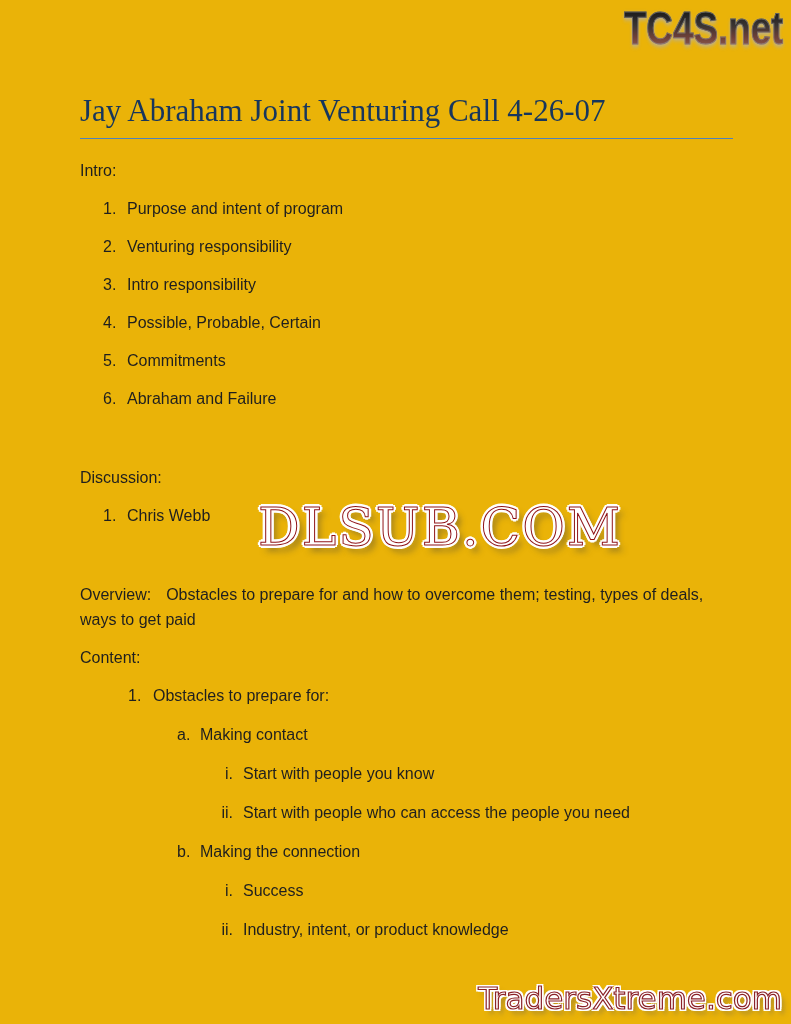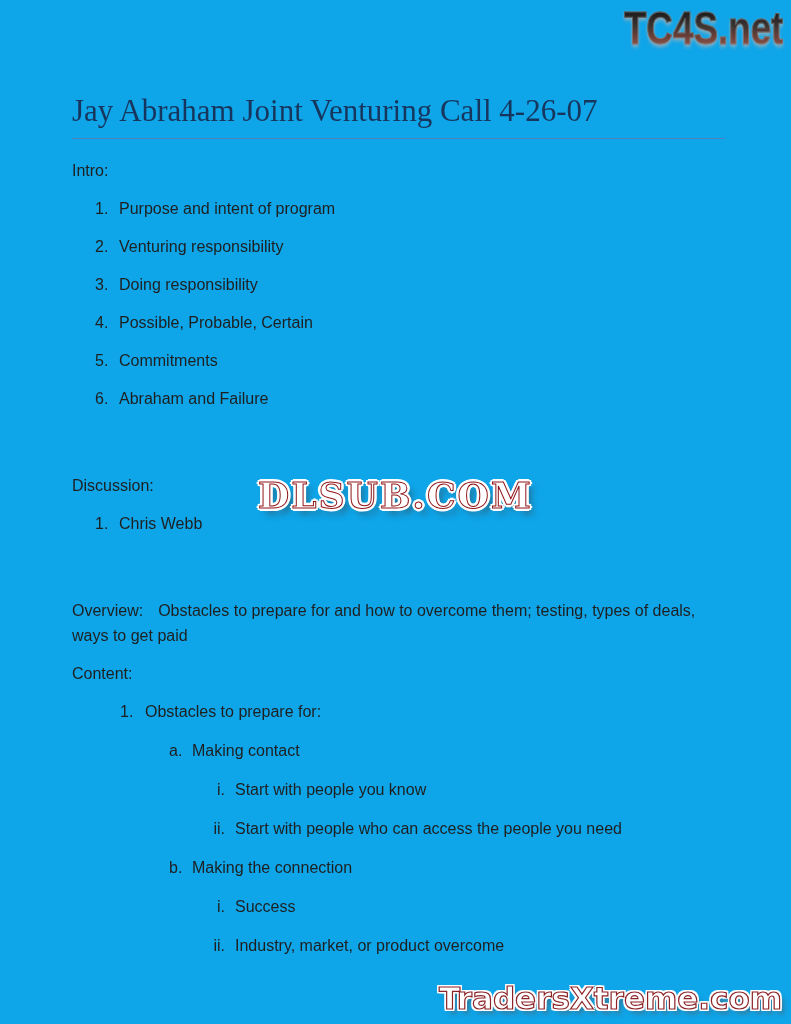--- a/index.html
+++ b/index.html
@@ -1,35 +1,35 @@
 <!DOCTYPE html>
 <html><head>
 <meta charset="utf-8">
 <style>
   html,body{margin:0;padding:0;background:#e8e8e8;}
   .page{
-    position:relative;width:791px;height:1024px;background:#0ea5e9;
+    position:relative;width:791px;height:1024px;background:#eab308;
     margin:0 auto;overflow:hidden;
     font-family:"Liberation Sans","DejaVu Sans",sans-serif;
     color:#1f1f1f;font-size:16px;
   }
-  .content{position:absolute;left:72px;top:92px;width:653px;}
+  .content{position:absolute;left:80px;top:92px;width:653px;}
 
   
   .doc-title{
     margin:0 0 19px 0;
     font-family:"Liberation Serif","DejaVu Serif",serif;
     font-weight:normal;
     font-size:31px;line-height:38px;
     color:#17365D;
     padding-bottom:8px;
     border-bottom:1px solid #4F81BD;
   }
 
-  .para{line-height:25px;margin:8px 0 13px 0;}
+  .para{line-height:25px;margin:0 0 13px 0;}
   .spacer{height:41px;}
 
   .li{display:flex;line-height:25px;margin:0 0 13px 0;}
   .content-list .li{margin-bottom:14px;}
   .marker{flex:0 0 auto;}
   
   .l1 .marker{margin-left:23px;width:24px;text-align:left;}
   
   .c1 .marker{margin-left:48px;width:25px;text-align:left;}
   .c2 .marker{margin-left:97px;width:23px;text-align:left;}
@@ -43,34 +43,34 @@
     position:absolute;top:5px;right:8px;
     font-family:"Liberation Sans",sans-serif;font-weight:700;
     font-size:46px;line-height:46px;letter-spacing:0;
     transform:scaleX(.8);transform-origin:100% 0;
     background:linear-gradient(180deg,#1c1c1c 15%,#3a3432 45%,#6e4038 70%,#936055 95%);
     -webkit-background-clip:text;background-clip:text;color:transparent;
     -webkit-text-stroke:1px rgba(150,150,150,.55);
     filter:drop-shadow(0 2px 2px rgba(175,175,175,.85));
   }
   .wm-dlsub{
-    position:absolute;left:258px;top:471px;
-    font-family:"DejaVu Serif","Liberation Serif",serif;font-weight:700;
-    font-size:36px;line-height:48px;letter-spacing:2px;
+    position:absolute;left:258px;top:503px;
+    font-family:"DejaVu Serif","Liberation Serif",serif;font-weight:400;
+    font-size:52px;line-height:48px;letter-spacing:2px;
     background:linear-gradient(180deg,#e05050 5%,#cb2127 40%,#9c1217 55%,#c21b20 85%,#d8474b 100%);
     -webkit-background-clip:text;background-clip:text;color:transparent;
     -webkit-text-stroke:1px #8e1014;
     text-shadow:
       -3px 0 0 #fff,3px 0 0 #fff,0 -3px 0 #fff,0 3px 0 #fff,
       -2px -2px 0 #fff,2px -2px 0 #fff,-2px 2px 0 #fff,2px 2px 0 #fff,
       5px 6px 6px rgba(60,60,60,.5);
   }
   .wm-tx{
     position:absolute;right:9px;top:979px;
-    font-family:"DejaVu Sans","Liberation Sans",sans-serif;font-weight:700;
+    font-family:"DejaVu Sans","Liberation Sans",sans-serif;font-weight:400;
     font-size:31px;line-height:38px;letter-spacing:0;
     background:linear-gradient(180deg,#e2898d 10%,#c44a51 55%,#ad2e35 90%);
     -webkit-background-clip:text;background-clip:text;color:transparent;
     -webkit-text-stroke:1.2px #8c2328;
     text-shadow:
       -2px 0 0 #fff,2px 0 0 #fff,0 -2px 0 #fff,0 2px 0 #fff,
       -2px -2px 0 #fff,2px -2px 0 #fff,-2px 2px 0 #fff,2px 2px 0 #fff,
       4px 5px 5px rgba(90,90,90,.55);
   }
 </style>
@@ -91,21 +91,21 @@
       <div class="li l1">
         <span class="marker">1.</span>
         <span class="txt">Purpose and intent of program</span>
       </div>
       <div class="li l1">
         <span class="marker">2.</span>
         <span class="txt">Venturing responsibility</span>
       </div>
       <div class="li l1">
         <span class="marker">3.</span>
-        <span class="txt">Doing responsibility</span>
+        <span class="txt">Intro responsibility</span>
       </div>
       <div class="li l1">
         <span class="marker">4.</span>
         <span class="txt">Possible, Probable, Certain</span>
       </div>
       <div class="li l1">
         <span class="marker">5.</span>
         <span class="txt">Commitments</span>
       </div>
       <div class="li l1">
@@ -151,21 +151,21 @@
       <div class="li c2">
         <span class="marker">b.</span>
         <span class="txt">Making the connection</span>
       </div>
       <div class="li c3">
         <span class="marker">i.</span>
         <span class="txt">Success</span>
       </div>
       <div class="li c3">
         <span class="marker">ii.</span>
-        <span class="txt">Industry, market, or product overcome</span>
+        <span class="txt">Industry, intent, or product knowledge</span>
       </div>
     </div>
 
   </div>
 
   <div class="wm-dlsub">DLSUB.COM</div>
 
   <div class="wm-tx">TradersXtreme.com</div>
 
 </div>

